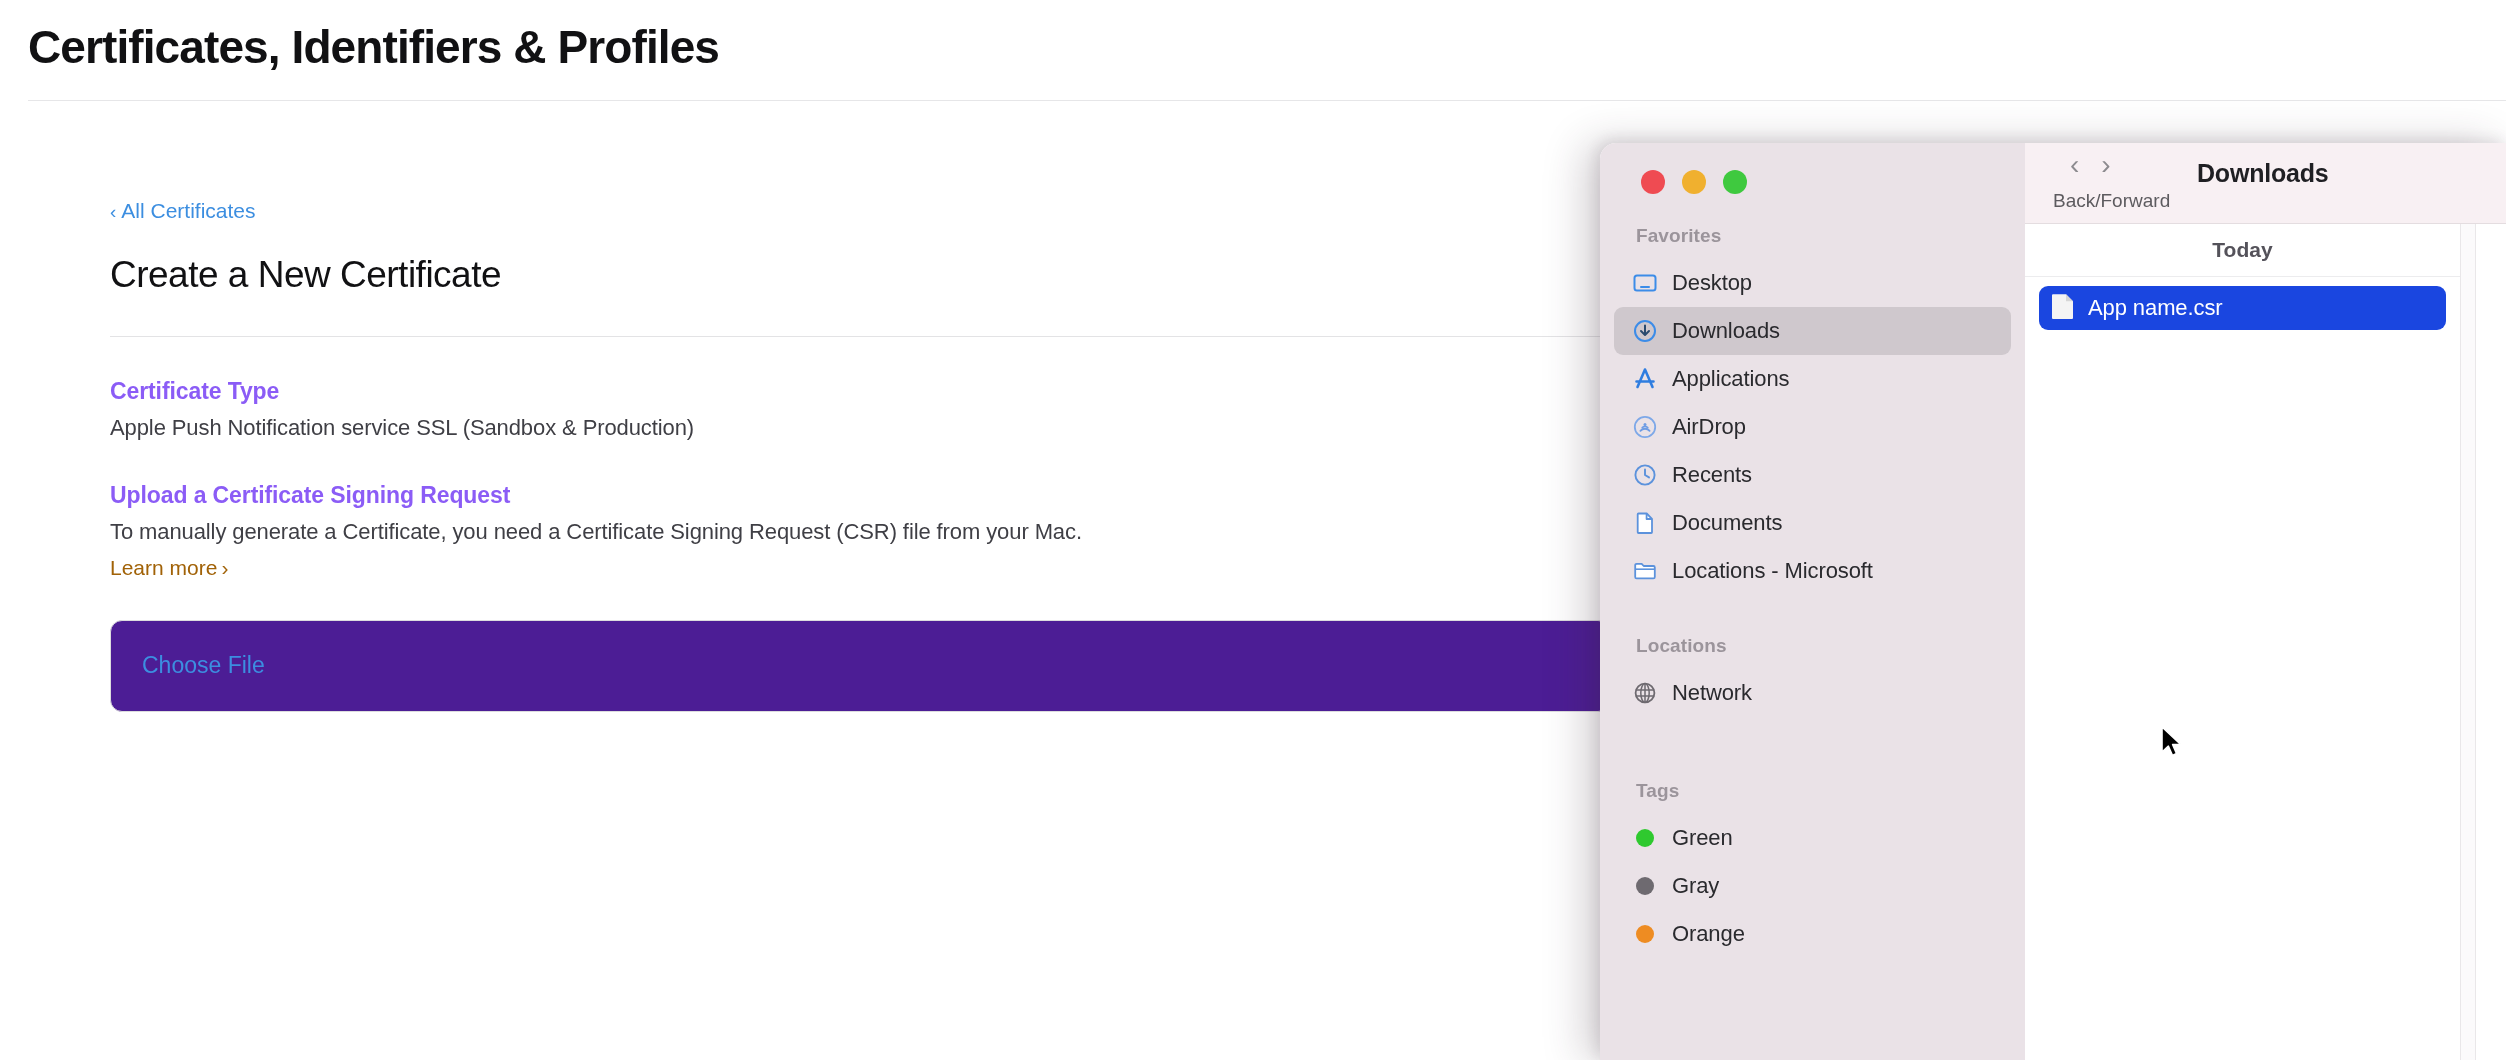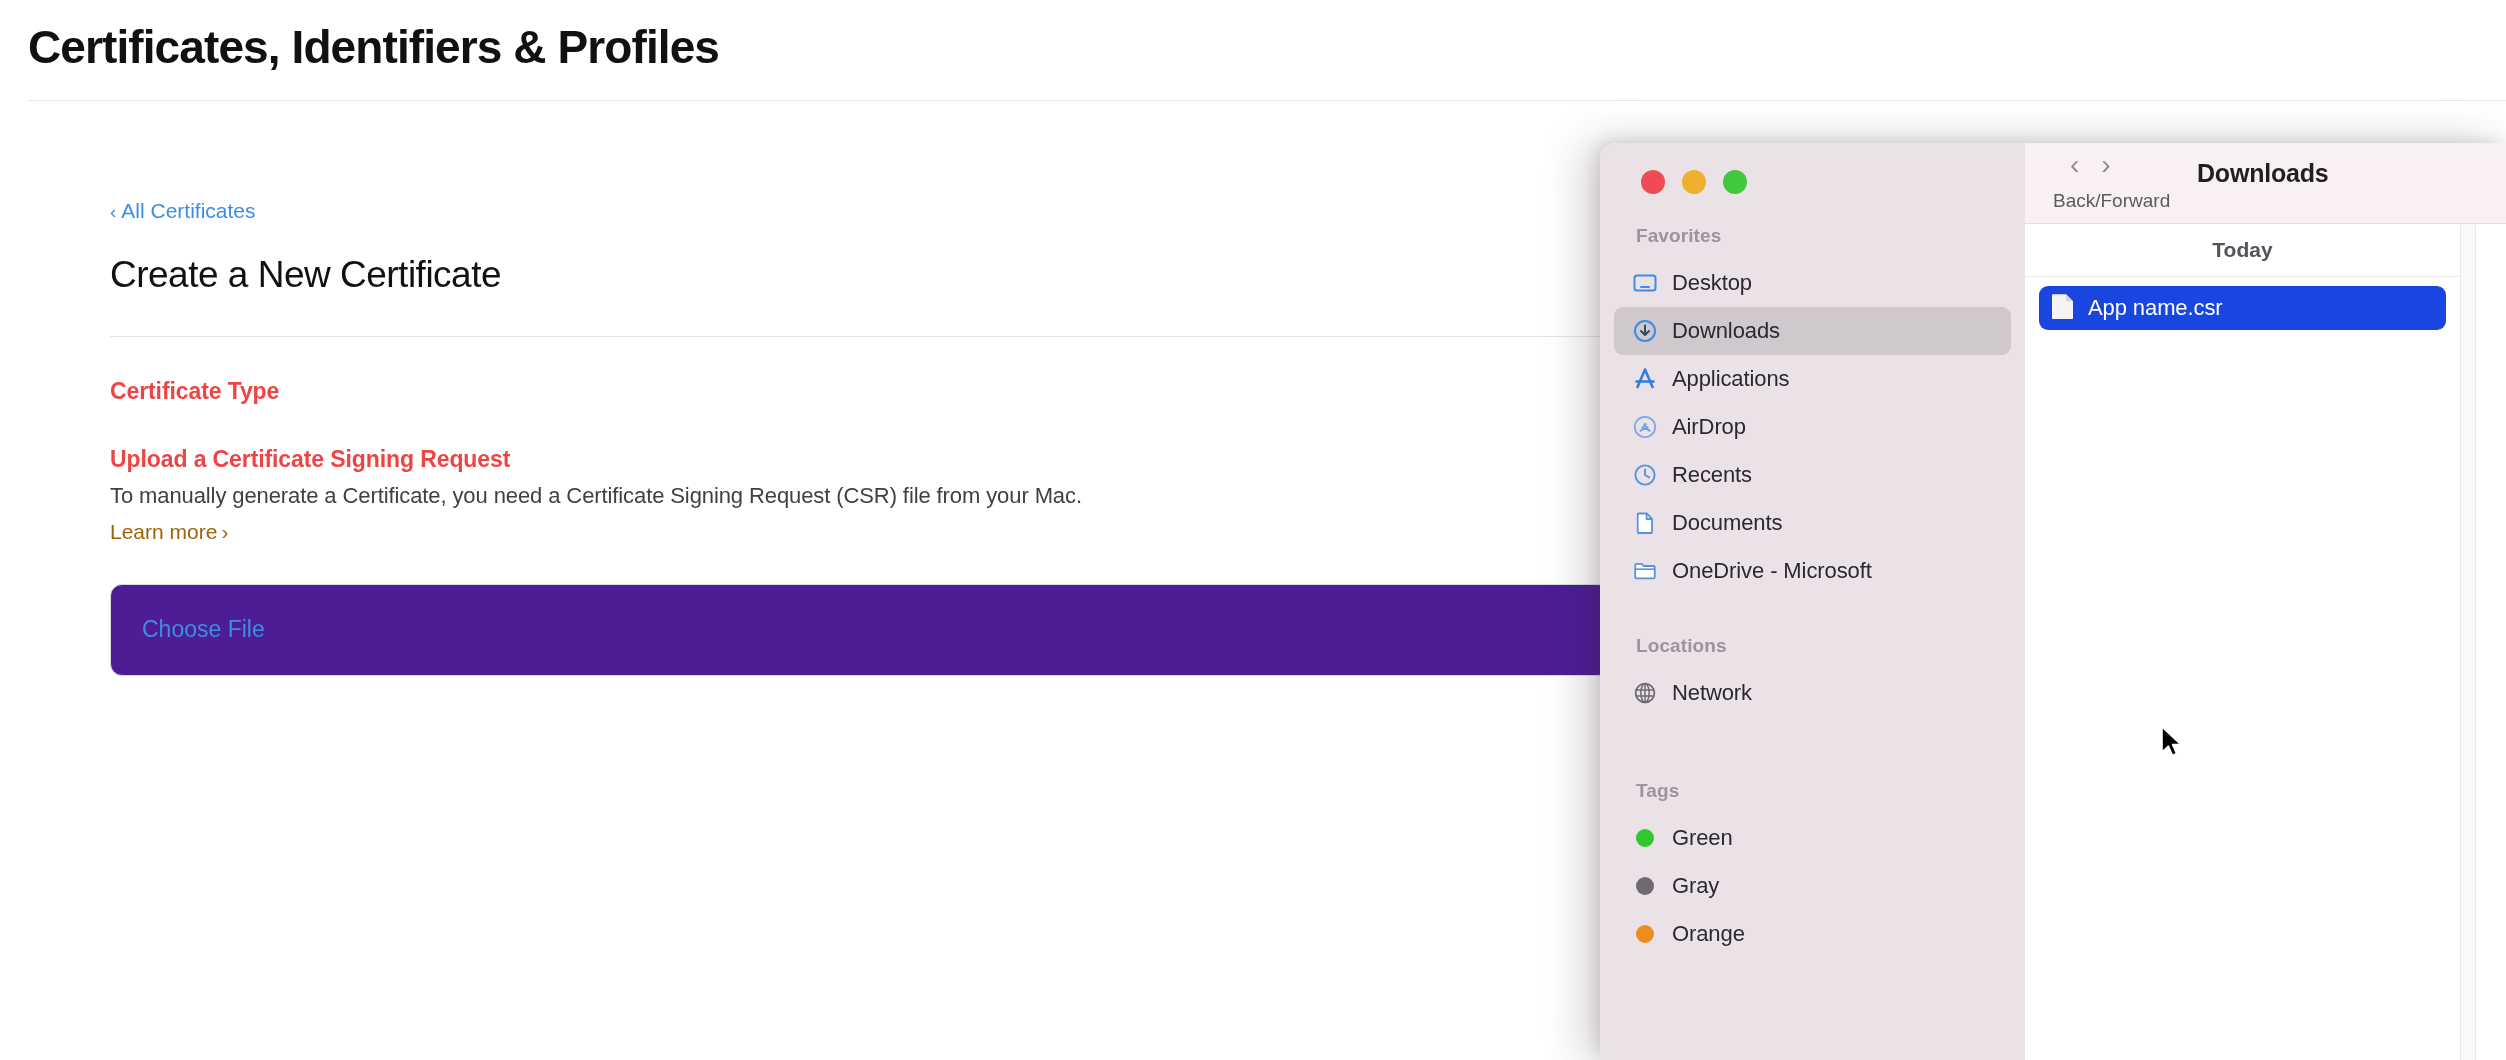--- a/index.html
+++ b/index.html
@@ -76,21 +76,21 @@
     height: 1px;
     background: #e3e3e5;
     width: 1500px;
   }
 
   .block { margin-top: 41px; }
 
   .block-title {
     font-size: 23px;
     font-weight: 700;
-    color: #ef4444;
+    color: #8b5cf6;
     letter-spacing: -0.1px;
   }
 
   .block-sub {
     margin-top: 10px;
     font-size: 22px;
     color: #3f3f45;
     letter-spacing: -0.1px;
   }
 
@@ -309,20 +309,21 @@
       <span class="chev">‹</span>
       <span>All Certificates</span>
     </div>
 
     <div id="create-heading">Create a New Certificate</div>
 
     <div class="section-rule"></div>
 
     <div class="block">
       <div class="block-title">Certificate Type</div>
+      <div class="block-sub">Apple Push Notification service SSL (Sandbox &amp; Production)</div>
     </div>
 
     <div class="block">
       <div class="block-title">Upload a Certificate Signing Request</div>
       <div class="block-sub">To manually generate a Certificate, you need a Certificate Signing Request (CSR) file from your Mac.</div>
       <div class="link-more">
         <span>Learn more</span>
         <span>›</span>
       </div>
     </div>
@@ -408,21 +409,21 @@
         <span class="lbl">Documents</span>
       </div>
 
       <div class="side-item">
         <span class="ico">
           <svg width="26" height="26" viewBox="0 0 26 26">
               <path d="M3.2 7.2 a1.4 1.4 0 0 1 1.4 -1.4 h5.1 l2 2.2 h9.7 a1.4 1.4 0 0 1 1.4 1.4 V19 a1.4 1.4 0 0 1 -1.4 1.4 H4.6 A1.4 1.4 0 0 1 3.2 19 z" fill="#ffffff" stroke="#5C92DC" stroke-width="1.8" stroke-linejoin="round"></path>
               <path d="M3.3 11.2 H22.7" fill="none" stroke="#5C92DC" stroke-width="1.6"></path>
             </svg>
         </span>
-        <span class="lbl">OneDrive - Microsoft</span>
+        <span class="lbl">Locations - Microsoft</span>
       </div>
     </div>
 
     <div id="locations-title" class="side-group-title">Locations</div>
     <div class="side-list">
       <div class="side-item">
         <span class="ico">
           <svg width="26" height="26" viewBox="0 0 26 26">
               <circle cx="13" cy="13" r="9.4" fill="none" stroke="#6E6A70" stroke-width="1.8"></circle>
               <ellipse cx="13" cy="13" rx="4.2" ry="9.4" fill="none" stroke="#6E6A70" stroke-width="1.5"></ellipse>

